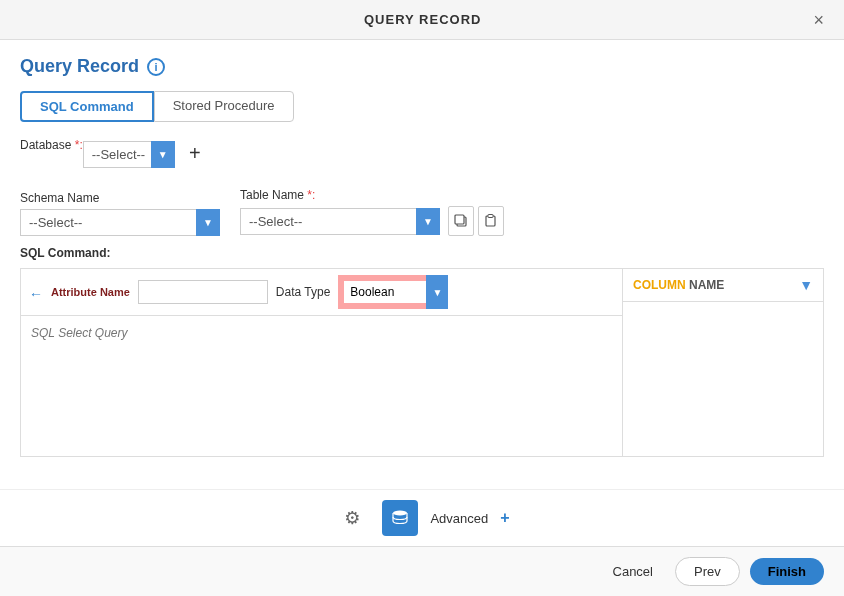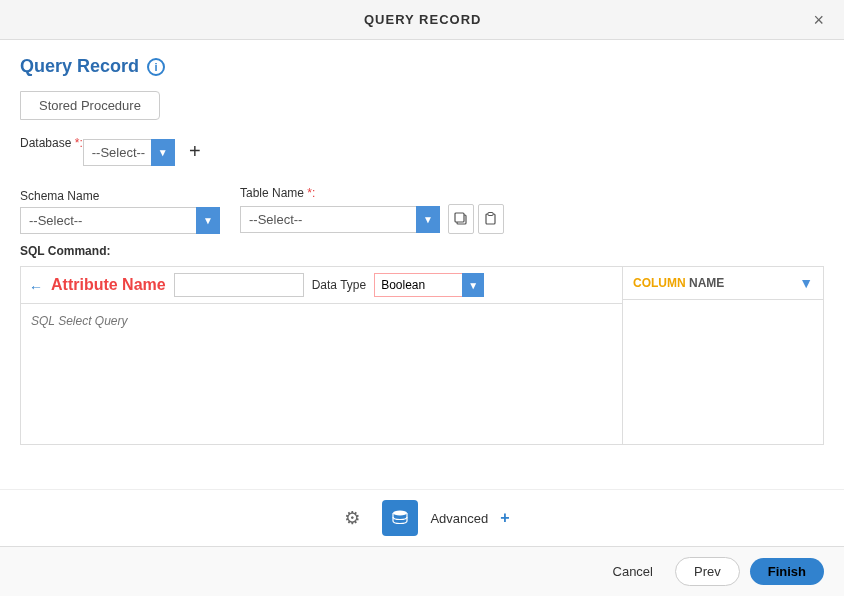--- a/index.html
+++ b/index.html
@@ -30,25 +30,25 @@
     .schema-table-row { display: flex; gap: 20px; margin-bottom: 10px; align-items: flex-end; }
     .schema-group { display: flex; flex-direction: column; }
     .table-group { display: flex; flex-direction: column; }
     .table-actions { display: flex; gap: 4px; margin-left: 4px; }
     .table-action-btn { width: 26px; height: 30px; border: 1px solid #ccc; background: #fff; cursor: pointer; display: flex; align-items: center; justify-content: center; font-size: 12px; color: #555; border-radius: 2px; }
     .sql-label { font-size: 12px; font-weight: 600; color: #333; margin-bottom: 8px; }
     .sql-section { display: flex; gap: 0; border: 1px solid #ddd; }
     .sql-left { flex: 1; border-right: 1px solid #ddd; display: flex; flex-direction: column; }
     .sql-header { display: flex; align-items: center; padding: 6px 8px; border-bottom: 1px solid #ddd; background: #fff; gap: 8px; }
     .back-arrow { color: #3182ce; font-size: 14px; cursor: pointer; }
-    .attr-name-label { font-size: 16px; font-weight: 600; color: #ef4444; }
+    .attr-name-label { font-size: 11px; font-weight: 600; color: #7f1d1d; }
     .attr-input { border: 1px solid #ccc; padding: 4px 6px; font-size: 12px; width: 130px; }
     .data-type-label { font-size: 12px; color: #333; }
     .data-type-select-wrap { position: relative; display: flex; align-items: center; }
-    .data-type-select-wrap select { appearance: none; -webkit-appearance: none; border: 1px solid #fca5a5; padding: 4px 26px 4px 6px; font-size: 12px; background: #fff; width: 110px; }
+    .data-type-select-wrap select { appearance: none; -webkit-appearance: none; border: 6px solid #fca5a5; padding: 4px 26px 4px 6px; font-size: 12px; background: #fff; width: 110px; }
     .data-type-arrow { position: absolute; right: 0; top: 0; bottom: 0; width: 22px; background: #4a90d9; display: flex; align-items: center; justify-content: center; color: #fff; font-size: 10px; pointer-events: none; }
     .sql-textarea { flex: 1; border: none; padding: 10px; font-size: 12px; color: #aaa; resize: none; outline: none; min-height: 140px; font-style: italic; }
     .sql-right { width: 200px; display: flex; flex-direction: column; }
     .col-header { display: flex; align-items: center; justify-content: space-between; padding: 8px 10px; border-bottom: 1px solid #ddd; background: #fff; }
     .col-header-text { font-size: 12px; font-weight: 700; }
     .col-header-text .col { color: #f0a500; }
     .col-header-text .name { color: #555; }
     .filter-icon { color: #4a90d9; font-size: 14px; cursor: pointer; }
     .col-content { flex: 1; padding: 8px; background: #fff; }
     .bottom-toolbar { display: flex; align-items: center; justify-content: center; padding: 10px; border-top: 1px solid #eee; gap: 12px; background: #fff; }
@@ -76,20 +76,23 @@
       </div>
 
       <div class="modal-body">
 
         <div class="page-title-row">
           <span class="page-title">Query Record</span>
           <div class="info-icon">i</div>
         </div>
 
         <div class="tabs">
+          <div class="tab active">
+            <span>SQL Command</span>
+          </div>
           <div class="tab">
             <span>Stored Procedure</span>
           </div>
         </div>
 
         <div class="form-group" style="margin-bottom:10px;">
           <div class="form-label">
             <span>Database</span><span class="required"> *:</span>
           </div>
           <div class="database-row">

